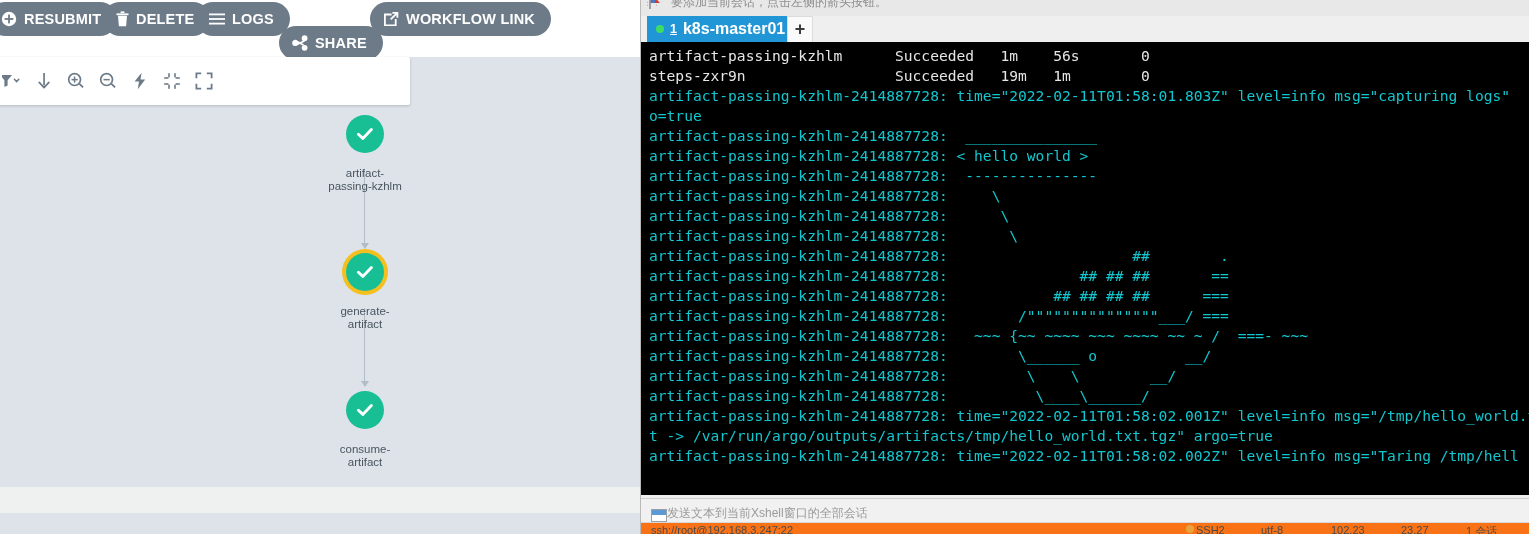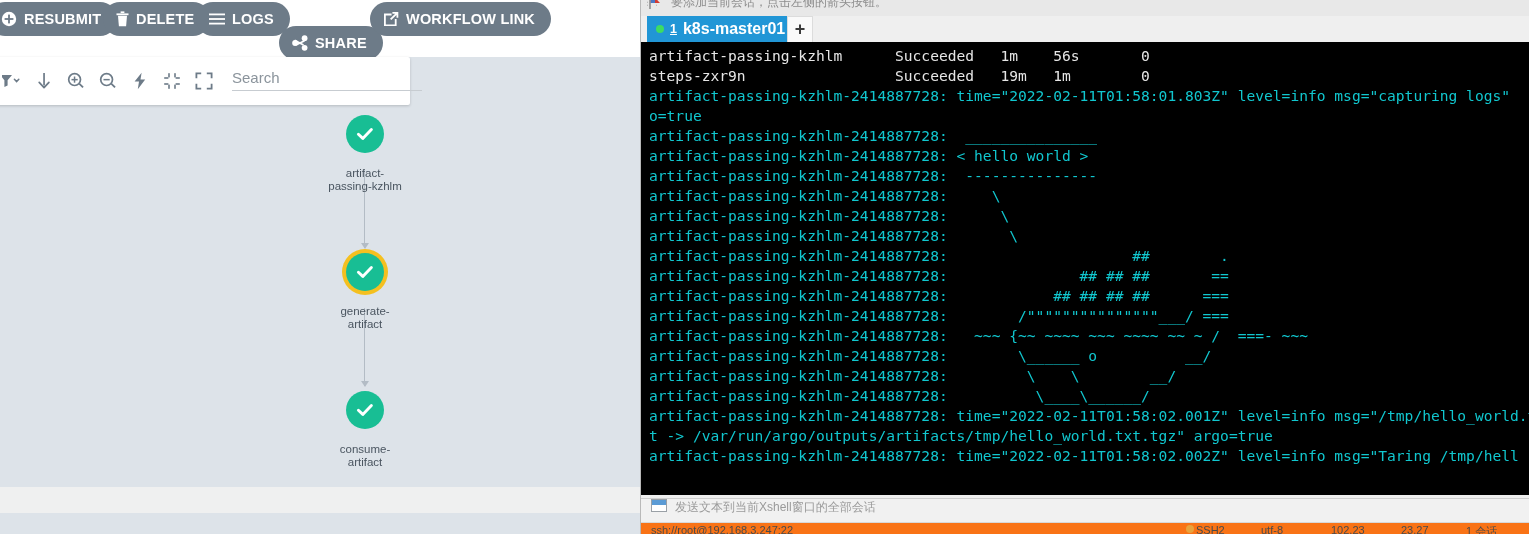--- a/index.html
+++ b/index.html
@@ -232,22 +232,22 @@
   }
   .l-white { color: #e6e6e6; }
   .l-cyan  { color: #11c7cf; }
 
   
   #xs-sendbar {
     position: absolute; left: 0; top: 498px;
     width: 889px; height: 24px;
     background: #f1f1f1;
     border-top: 1px solid #cfcfcf;
-    display: flex; align-items: flex-start;
-    padding-left: 10px; gap: 8px;
+    display: flex; align-items: flex-end;
+    padding-left: 10px; gap: 0;
   }
   #xs-sendbar .sb-icon {
     width: 16px; height: 13px;
     border: 1px solid #9aa0a6;
     background: linear-gradient(#5b9bd5 0 45%, #ffffff 45% 100%);
     flex: 0 0 auto;
   }
   #xs-sendbar .sb-text {
     font-size: 12px; color: #9a9a9a;
     white-space: nowrap;
@@ -436,23 +436,20 @@
           <rect x="11.2" y="12.6" width="1.6" height="4.2" fill="#6d7b88"></rect>
         </svg>
       </span>
       <span class="tb-icon">
         <svg width="18" height="18" viewBox="0 0 18 18">
           <path d="M1.4 6.2 V1.4 H6.2" stroke="#6d7b88" stroke-width="1.8" fill="none"></path>
           <path d="M11.8 1.4 H16.6 V6.2" stroke="#6d7b88" stroke-width="1.8" fill="none"></path>
           <path d="M16.6 11.8 V16.6 H11.8" stroke="#6d7b88" stroke-width="1.8" fill="none"></path>
           <path d="M6.2 16.6 H1.4 V11.8" stroke="#6d7b88" stroke-width="1.8" fill="none"></path>
         </svg>
-      </span>
-      <span id="search-wrap">
-        <input id="search-input" type="text" placeholder="Search" style="">
       </span>
     </div>
   </div>
 
   <div id="term-window">
 
     <div id="xs-topstrip">
       <span id="xs-gripdots">⋮⋮</span>
       <span class="flagpin">
         <svg width="13" height="12" viewBox="0 0 13 12">

